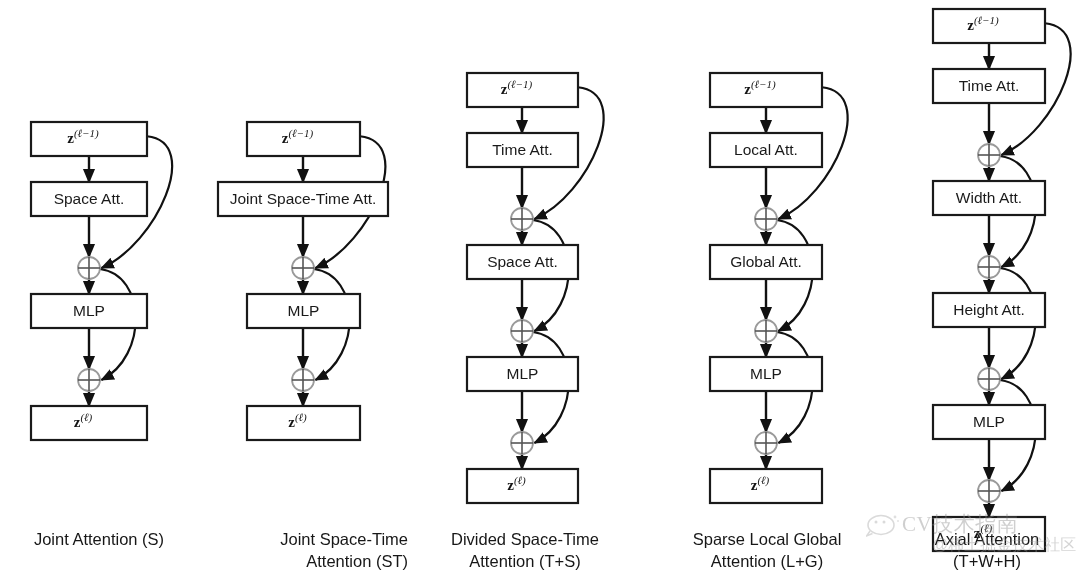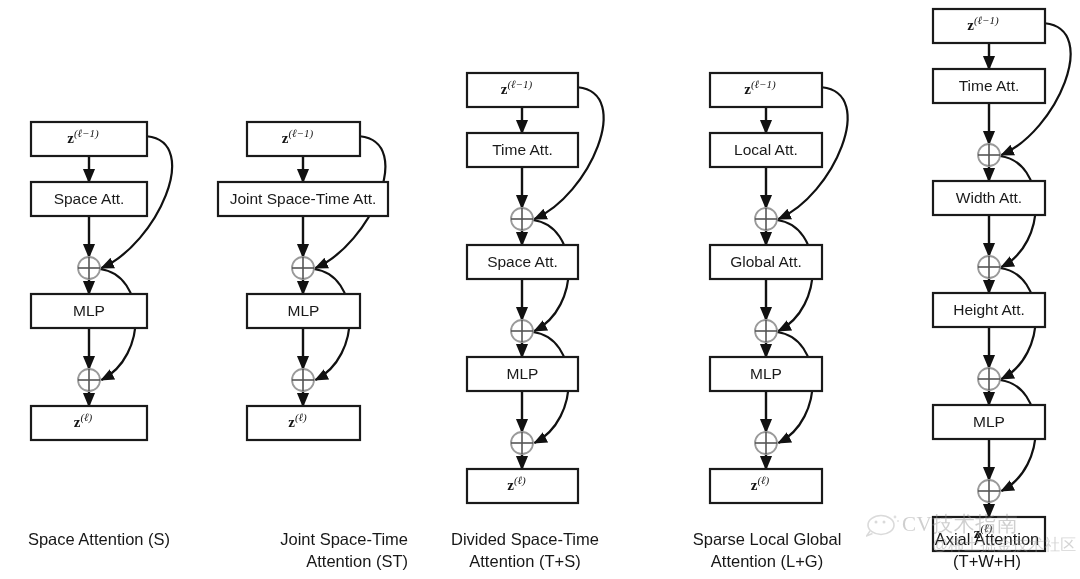--- a/index.html
+++ b/index.html
@@ -267,21 +267,21 @@
           <text x="989" y="423" class="box-label">MLP</text>
           <circle cx="989" cy="491" r="11" class="add-circle"></circle>
           <line x1="978" y1="491" x2="1000" y2="491" class="add-cross"></line>
           <line x1="989" y1="480" x2="989" y2="502" class="add-cross"></line>
           <rect x="933" y="517" width="112" height="34" class="box-rect" rx="0"></rect>
           <text x="983" y="535" class="box-label-math">z<tspan dy="-6" class="mathsup">(ℓ)</tspan></text>
         </g>
       </g>
   </svg>
 
-  <div class="col-caption" style="left:0px; top:528px; width:198px;">Space Attention (S)</div>
+  <div class="col-caption" style="left:0px; top:528px; width:198px;">Joint Attention (S)</div>
 
   <div class="col-caption" style="left:210px; top:528px; width:198px;text-align:right;">Joint Space-Time<br>Attention (ST)</div>
 
   <div class="col-caption" style="left:665px; top:528px; width:204px;">Sparse Local Global<br>Attention (L+G)</div>
 
   <div class="col-caption" style="left:425px; top:528px; width:200px;">Divided Space-Time<br>Attention (T+S)</div>
 
   <div class="col-caption" style="left:892px; top:528px; width:190px;">Axial Attention<br>(T+W+H)</div>
 
   <div id="watermark">

